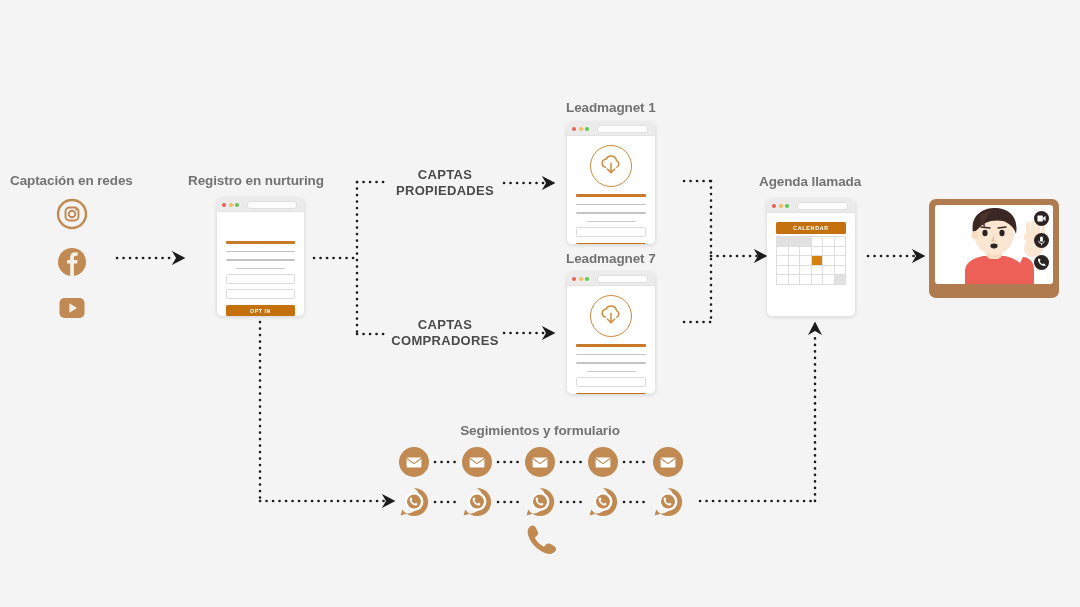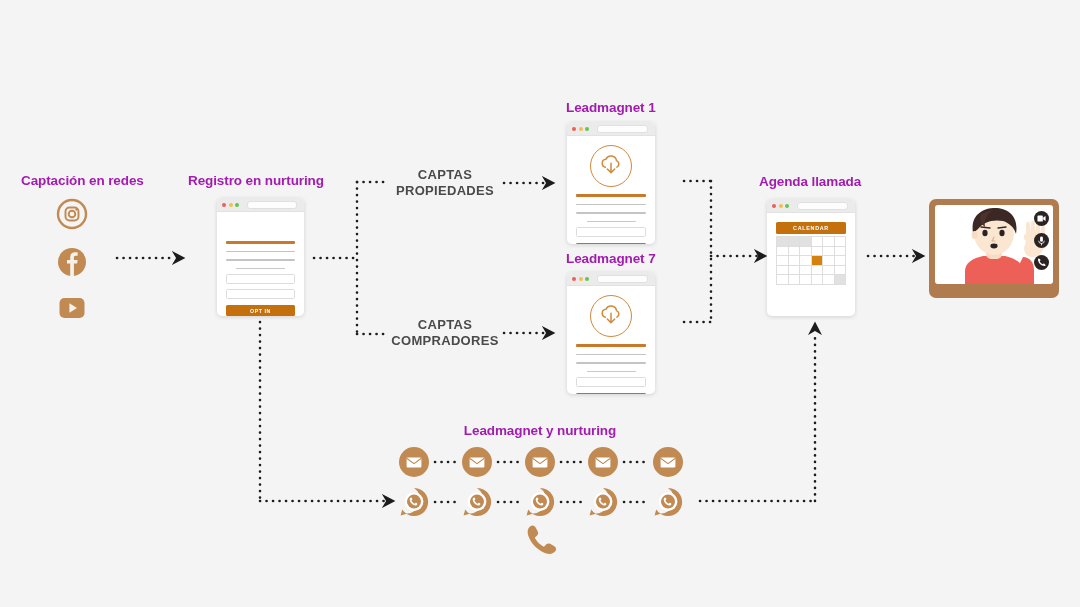--- a/index.html
+++ b/index.html
@@ -18,21 +18,21 @@
   .stage {
     position: absolute;
     inset: 0;
     background: #f4f4f4;
   }
   .abs { position: absolute; }
 
   
   .label {
     position: absolute;
-    color: #a21caf;
+    color: #737373;
     font-weight: bold;
     font-size: 13.5px;
     letter-spacing: -0.1px;
     line-height: 16px;
     white-space: pre-line;
   }
   .label.center { text-align: center; }
   .flow-label {
     position: absolute;
     color: #4a4a4a;
@@ -198,21 +198,21 @@
       <path d="M868,256 L915,256" marker-end="url(#ah)"></path>
 
       <path d="M260,322 L260,501"></path>
       <path d="M260,501 L385,501" marker-end="url(#ah)"></path>
 
       <path d="M700,501 L815,501"></path>
       <path d="M815,501 L815,332" marker-end="url(#ah)"></path>
     </g>
   </svg>
 
-  <div class="label" style="left:10px; top:173px;margin-left:11px;">Captación en redes</div>
+  <div class="label" style="left:10px; top:173px;">Captación en redes</div>
 
   <div class="soc" style="left:57px; top:199px;">
     <svg width="30" height="30" viewBox="0 0 30 30">
       <circle cx="15" cy="15" r="14" fill="none" stroke="#c08a52" stroke-width="2.4"></circle>
       <rect x="8.5" y="8.5" width="13" height="13" rx="4" fill="none" stroke="#c08a52" stroke-width="1.9"></rect>
       <circle cx="15" cy="15" r="3.3" fill="none" stroke="#c08a52" stroke-width="1.9"></circle>
       <circle cx="19.3" cy="10.7" r="1.05" fill="#c08a52"></circle>
     </svg>
   </div>
 
@@ -405,21 +405,21 @@
           </svg>
       </div>
       <div style="width:15px;height:15px;border-radius:50%;background:#2b2321;display:flex;align-items:center;justify-content:center;">
         <svg width="9" height="9" viewBox="0 0 10 10">
             <path d="M1.1 1.4 C1.1 0.7 1.9 0.2 2.5 0.7 L3.6 1.8 C4 2.2 3.9 2.7 3.6 3 L3 3.6 C3.6 4.9 5.1 6.4 6.4 7 L7 6.4 C7.3 6.1 7.8 6 8.2 6.4 L9.3 7.5 C9.8 8.1 9.3 8.9 8.6 8.9 C4.5 8.9 1.1 5.5 1.1 1.4 Z" fill="#fff"></path>
           </svg>
       </div>
     </div>
   </div>
 
-  <div class="label center" style="left:440px; top:423px; width:200px;">Leadmagnet y nurturing</div>
+  <div class="label center" style="left:440px; top:423px; width:200px;">Segimientos y formulario</div>
 
   <div class="nic" style="left:399px; top:447px;">
     <svg width="30" height="30" viewBox="0 0 30 30">
         <circle cx="15" cy="15" r="15" fill="#c08a52"></circle>
         <rect x="7.6" y="10.5" width="14.8" height="10" rx="1" fill="#fff"></rect>
         <path d="M7.6 11.2 L15 16.6 L22.4 11.2" stroke="#c08a52" stroke-width="1.1" fill="none"></path>
       </svg>
   </div>
   <div class="nic" style="left:462px; top:447px;">
     <svg width="30" height="30" viewBox="0 0 30 30">

